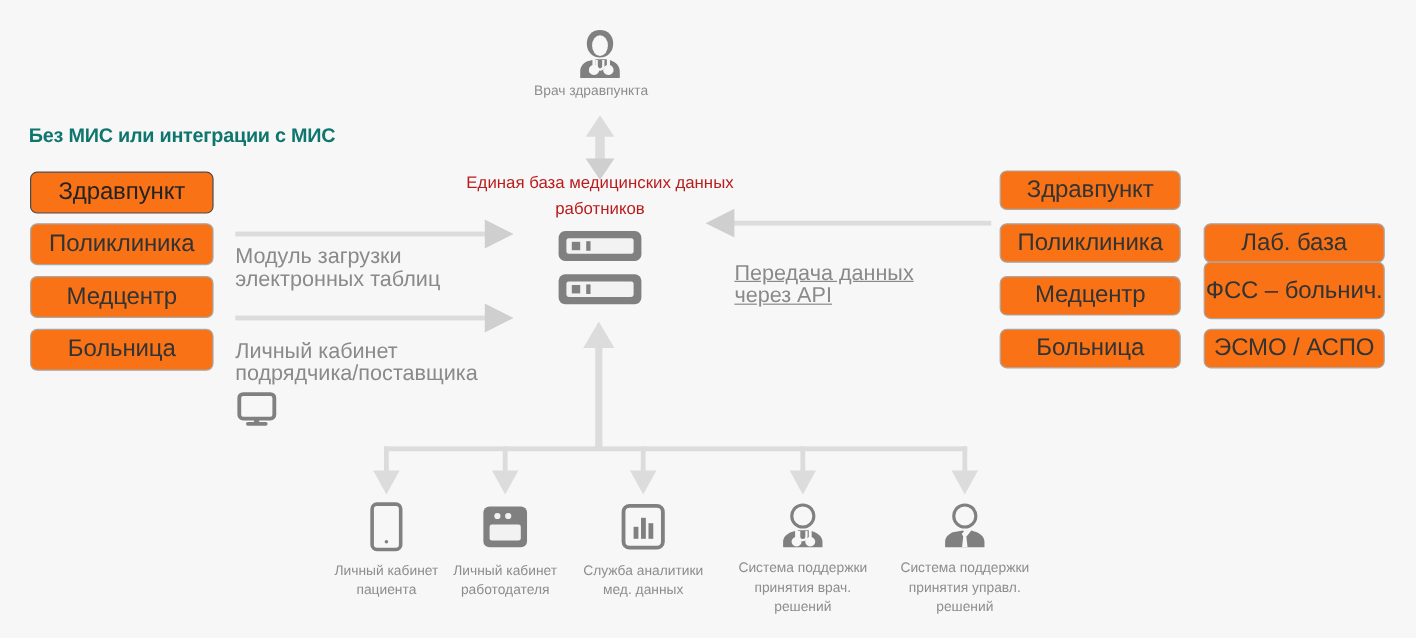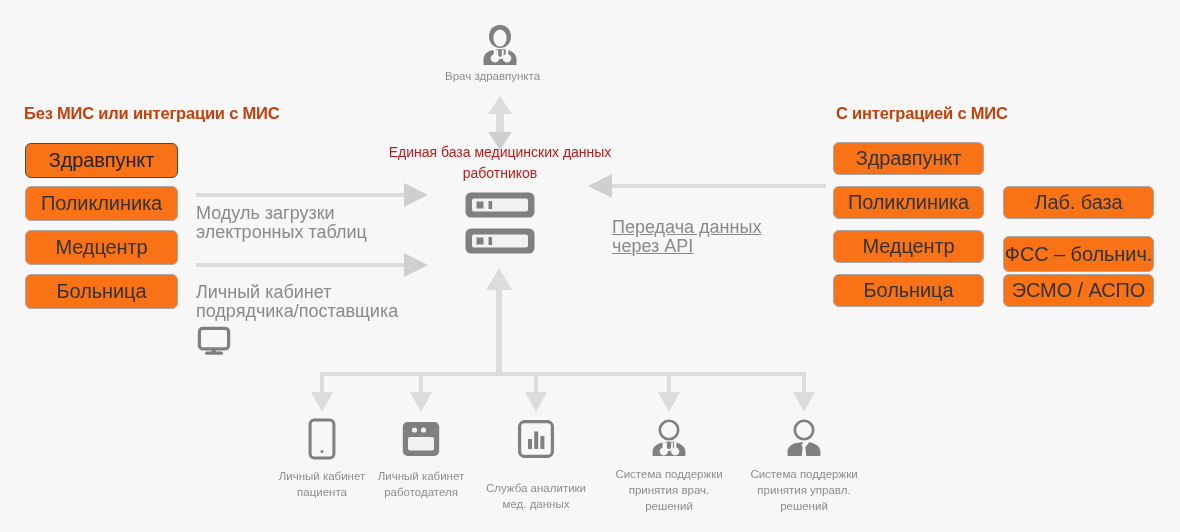--- a/index.html
+++ b/index.html
@@ -18,21 +18,21 @@
     width: 1180px;
     height: 532px;
     background: #f7f7f7;
   }
   .abs { position: absolute; }
 
   
   .col-heading {
     font-size: 16.5px;
     font-weight: bold;
-    color: #c2410c;
+    color: #0f766e;
     letter-spacing: -0.2px;
     white-space: nowrap;
   }
 
   
   .ebox {
     box-sizing: border-box;
     border: 1px solid #a8a8a8;
     border-radius: 6px;
     background: #f97316;
@@ -200,39 +200,38 @@
       <rect x="2.5" y="38.5" width="69" height="25" rx="5.5" fill="#808080"></rect>
       <rect x="9" y="44.5" width="56" height="13" rx="2" fill="#f2f2f2"></rect>
       <rect x="13.5" y="47.5" width="7" height="7" fill="#808080"></rect>
       <rect x="25.5" y="47" width="3.6" height="8" fill="#808080"></rect>
     </svg>
   </div>
 
   <div class="abs caption" style="left:612px; top:218px; width:190px;text-decoration:underline;">Передача данных
 через API</div>
 
-  <div class="abs col-heading" style="left:836px; top:104px;">С интеграцией с МИС</div>
 
   <div class="abs ebox" style="left:833px; top:142px; width:151px; height:33px;">
     <span>Здравпункт</span>
   </div>
   <div class="abs ebox" style="left:833px; top:186px; width:151px; height:33px;">
     <span>Поликлиника</span>
   </div>
   <div class="abs ebox" style="left:833px; top:230px; width:151px; height:33px;">
     <span>Медцентр</span>
   </div>
   <div class="abs ebox" style="left:833px; top:274px; width:151px; height:33px;">
     <span>Больница</span>
   </div>
 
   <div class="abs ebox" style="left:1003px; top:186px; width:151px; height:33px;">
     <span>Лаб. база</span>
   </div>
-  <div class="abs ebox" style="left:1003px; top:236px; width:151px; height:36px;">
+  <div class="abs ebox" style="left:1003px; top:218px; width:151px; height:48px;">
     <span>ФСС – больнич.</span>
   </div>
   <div class="abs ebox" style="left:1003px; top:274px; width:151px; height:33px;">
     <span>ЭСМО / АСПО</span>
   </div>
 
   <div class="abs" style="left:262px; top:418px; width:120px;">
     <div style="display:flex; justify-content:center;">
       <svg class="icon-svg" width="28" height="42" viewBox="0 0 28 42" fill="none">
         <rect x="2.1" y="2.1" width="23.8" height="37.8" rx="4" stroke="#808080" stroke-width="3"></rect>
@@ -258,21 +257,21 @@
 
   <div class="abs" style="left:476px; top:418px; width:120px;">
     <div style="display:flex; justify-content:center;">
       <svg class="icon-svg" width="38" height="42" viewBox="0 0 38 42" fill="none">
         <rect x="2.6" y="3.6" width="32.8" height="34.8" rx="5" stroke="#808080" stroke-width="3.2"></rect>
         <rect x="11" y="21" width="4" height="10" fill="#808080"></rect>
         <rect x="17.2" y="13.5" width="4" height="17.5" fill="#808080"></rect>
         <rect x="23.4" y="18" width="4" height="13" fill="#808080"></rect>
       </svg>
     </div>
-    <div class="node-label" style="margin-top:20px;">Служба аналитики
+    <div class="node-label" style="margin-top:8px;">Служба аналитики
 мед. данных</div>
   </div>
 
   <div class="abs" style="left:609px; top:418px; width:120px;">
     <div style="display:flex; justify-content:center;">
       <svg class="icon-svg" width="42" height="40" viewBox="0 0 42 40" fill="none">
         <circle cx="21" cy="12" r="9.2" stroke="#808080" stroke-width="2.6"></circle>
         <path d="M11 25.5c-3.6 1.6-6.4 4.3-6.4 8V38h32.8v-4.5c0-3.7-2.8-6.4-6.4-8l-2.6-1v4.9a4.1 4.1 0 1 1-2.4 0v-5.6H17v5.6a4.1 4.1 0 1 1-2.4 0V24.5z" fill="#808080"></path>
         <circle cx="14.4" cy="33.2" r="2.1" fill="#f7f7f7"></circle>
         <circle cx="27.6" cy="33.2" r="2.1" fill="#f7f7f7"></circle>

